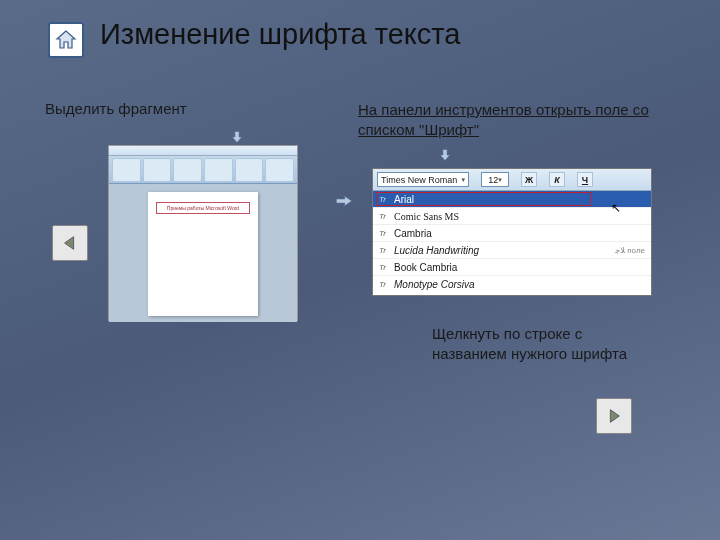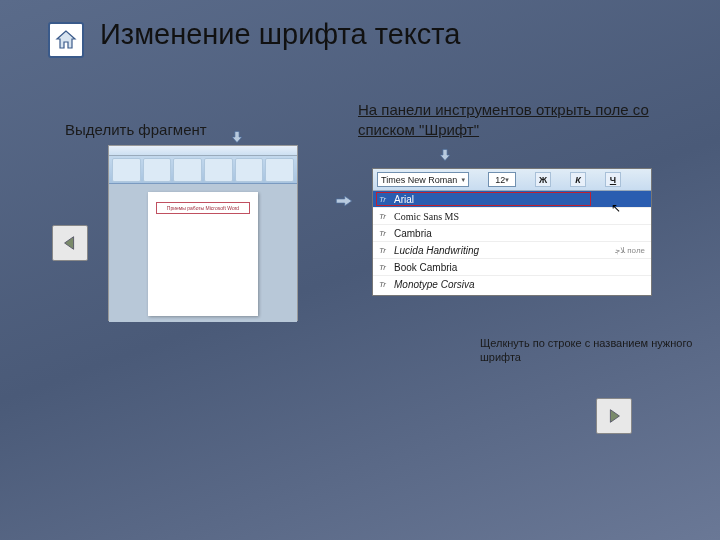--- a/index.html
+++ b/index.html
@@ -30,41 +30,39 @@
     position: absolute;
     top: 18px;
     left: 100px;
     font-size: 29px;
     font-weight: 400;
     color: #111;
   }
   .step1 {
     position: absolute;
     top: 100px;
-    left: 65px;
+    left: 45px;
     font-size: 15px;
-    margin-top: 21px;
   }
   .step2 {
     position: absolute;
     top: 100px;
     left: 358px;
     font-size: 15px;
     width: 300px;
     line-height: 1.3;
     text-decoration: underline;
   }
   .step3 {
     position: absolute;
-    top: 336px;
+    top: 324px;
     left: 432px;
-    font-size: 11px;
+    font-size: 15px;
     width: 220px;
     line-height: 1.3;
-    margin-left: 48px;
   }
   .arrow-down {
     width: 14px;
     height: 14px;
   }
   .arrow-down-1 { position: absolute; top: 130px; left: 230px; }
   .arrow-down-2 { position: absolute; top: 148px; left: 438px; }
   .arrow-right-1 { position: absolute; top: 194px; left: 334px; }
   .nav-left {
     position: absolute;
@@ -159,21 +157,21 @@
     display: flex;
     flex-direction: column;
   }
   .font-toolbar {
     height: 22px;
     background: linear-gradient(#e0ecf6, #c8dcf0);
     border-bottom: 1px solid #9ab;
     display: flex;
     align-items: center;
     padding: 0 4px;
-    gap: 19px;
+    gap: 12px;
     font-size: 10px;
   }
   .tb-dd {
     background: #fff;
     border: 1px solid #7090b0;
     height: 15px;
     display: flex;
     align-items: center;
     padding: 0 3px;
     font-size: 9px;

